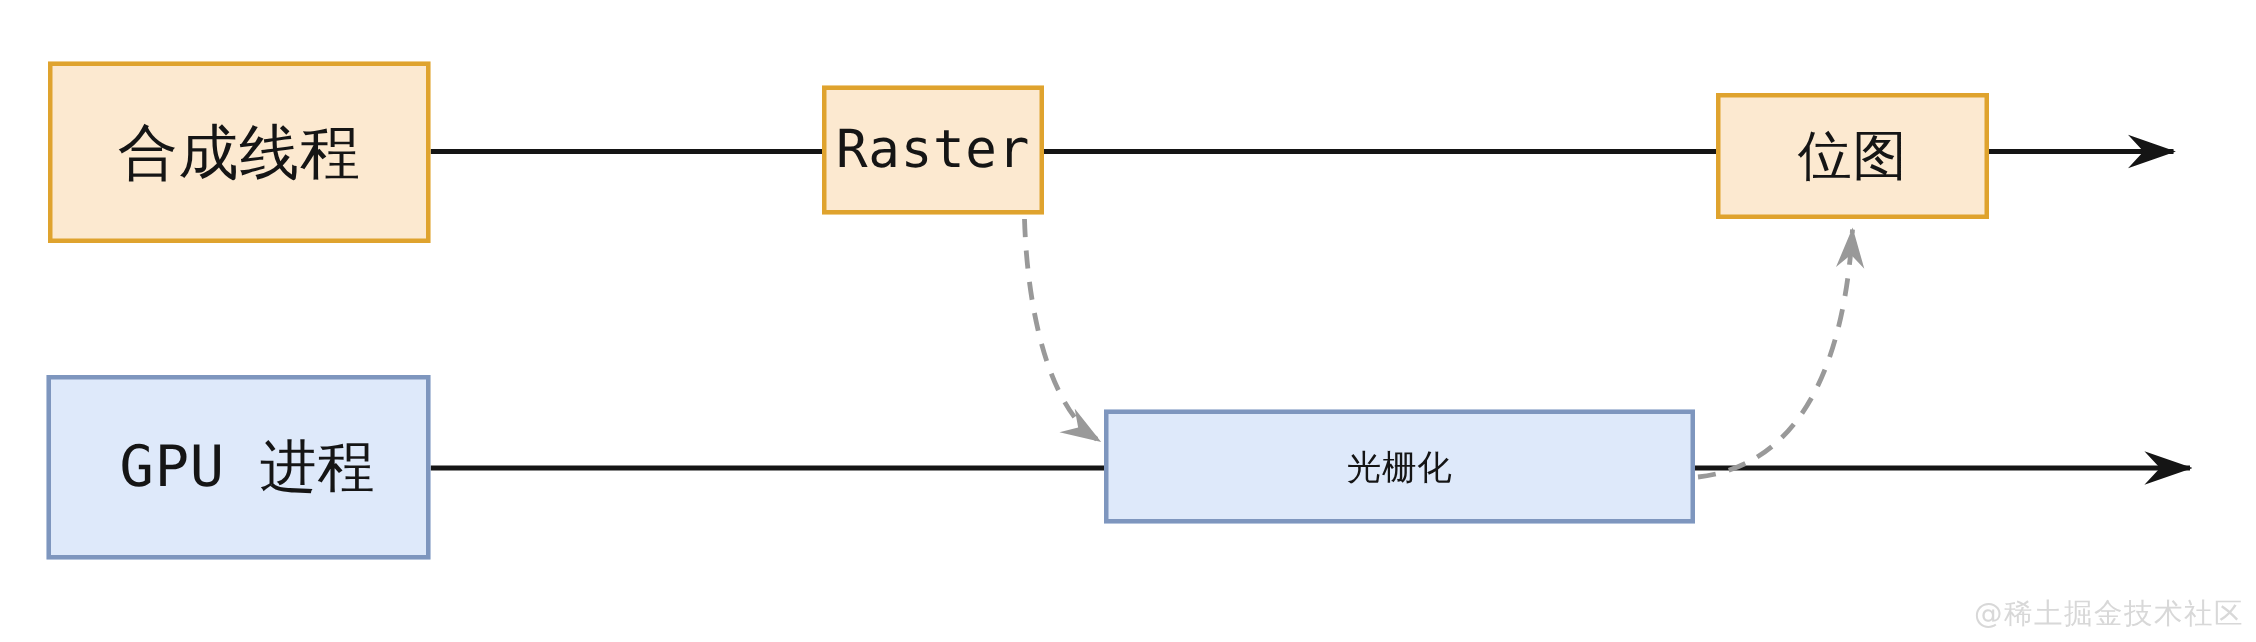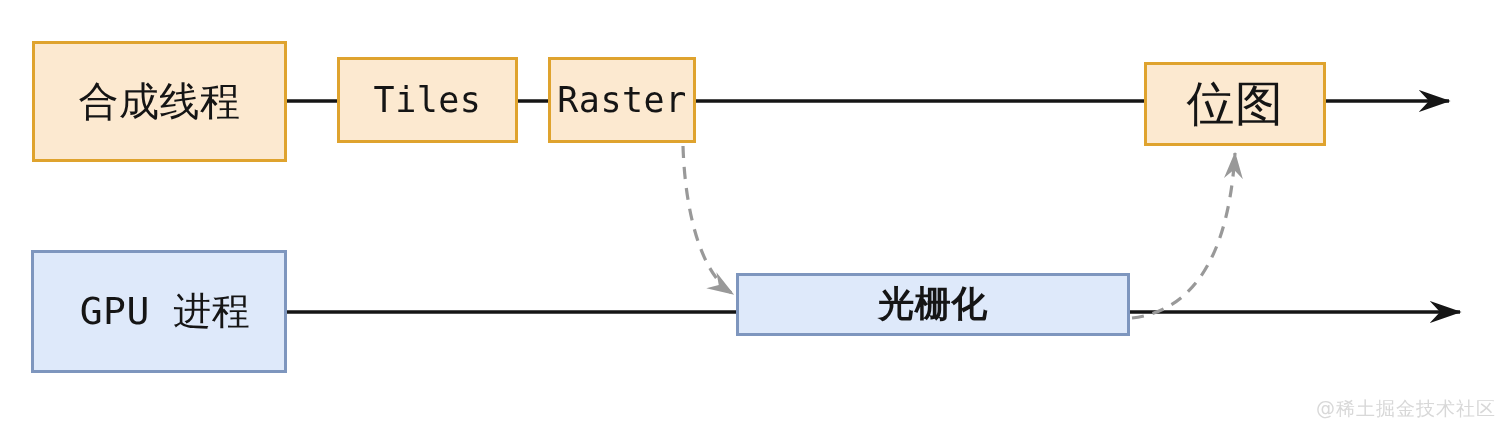--- a/index.html
+++ b/index.html
@@ -46,23 +46,23 @@
     background: var(--orange-fill, #FCE9D0);
     border: 3px solid var(--orange-border, #DFA32E);
   }
   .node.blue {
     background: var(--blue-fill, #DEE9FA);
     border: 3px solid var(--blue-border, #7E96BE);
   }
   #n-compositor     { left: 32px;   top: 41px;  width: 255px; height: 121px; font-size: 40px; }
   #n-tiles          { left: 337px;  top: 57px;  width: 181px; height: 86px;  font-size: 35px; }
   #n-raster         { left: 548px;  top: 57px;  width: 148px; height: 86px;  font-size: 35px; }
-  #n-bitmap         { left: 1144px; top: 62px;  width: 182px; height: 84px;  font-size: 48px; }
+  #n-bitmap         { left: 1144px; top: 62px;  width: 182px; height: 84px;  font-size: 36px; }
   #n-gpu            { left: 31px;   top: 250px; width: 256px; height: 123px; font-size: 38px; padding-left: 12px; }
-  #n-rasterization  { left: 736px;  top: 273px; width: 394px; height: 63px;  font-size: 36px; font-weight: bold; }
+  #n-rasterization  { left: 736px;  top: 273px; width: 394px; height: 76px;  font-size: 23px; }
   .watermark {
     position: absolute;
     right: 8px;
     top: 396px;
     font-size: 19px;
     color: var(--watermark-color, #D8D8D8);
     z-index: 3;
     font-family: "DejaVu Sans", sans-serif;
     letter-spacing: 1px;
   }
@@ -86,21 +86,20 @@
 
     <path class="solid" d="M287,312 H1460" marker-end="url(#head-black)"></path>
 
     <path class="dashed" d="M683,146 C685,210 700,273 733,294" marker-end="url(#head-gray)"></path>
 
     <path class="dashed" d="M1132,318 C1185,312 1228,268 1235,153" marker-end="url(#head-gray)"></path>
   </svg>
 
   <div class="node orange" id="n-compositor">合成线程</div>
 
-  <div class="node orange" id="n-tiles">Tiles</div>
 
   <div class="node orange" id="n-raster">Raster</div>
 
   <div class="node orange" id="n-bitmap">位图</div>
 
   <div class="node blue" id="n-gpu">GPU 进程</div>
 
   <div class="node blue" id="n-rasterization">光栅化</div>
 
   <div class="watermark">@稀土掘金技术社区</div>

